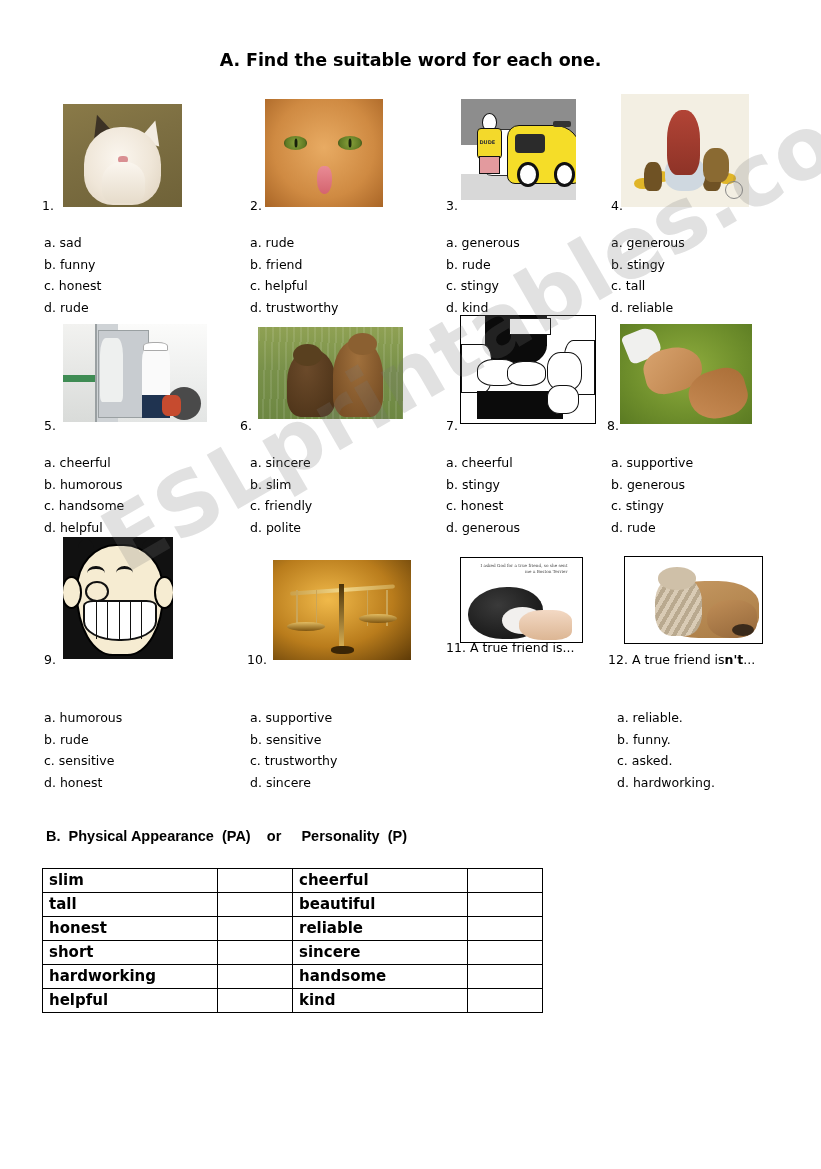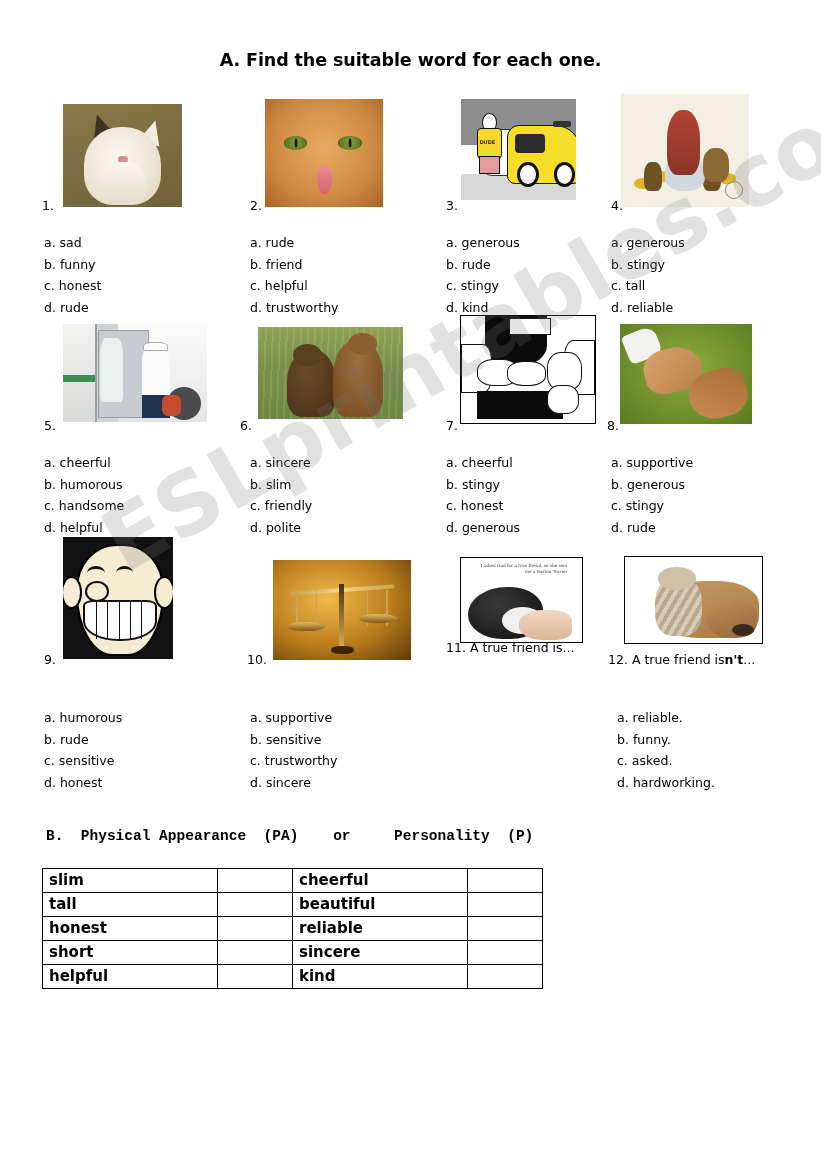--- a/index.html
+++ b/index.html
@@ -94,21 +94,21 @@
     font-family: "DejaVu Sans", sans-serif;
     z-index: 22;
   }
   .options div { white-space: nowrap; }
 
   
   .title-b {
     position: absolute;
     left: 46px;
     top: 828px;
-    font-family: Liberation Mono, monospace;
+    font-family: Liberation Sans, sans-serif;
     font-size: 14.5px;
     font-weight: 700;
     z-index: 20;
     white-space: pre;
   }
 
   .btable {
     position: absolute;
     left: 42px;
     top: 868px;
@@ -612,20 +612,26 @@
         <td class="word">reliable</td>
         <td class="blank"></td>
       </tr>
       <tr>
         <td class="word">short</td>
         <td class="blank"></td>
         <td class="word">sincere</td>
         <td class="blank"></td>
       </tr>
       <tr>
+        <td class="word">hardworking</td>
+        <td class="blank"></td>
+        <td class="word">handsome</td>
+        <td class="blank"></td>
+      </tr>
+      <tr>
         <td class="word">helpful</td>
         <td class="blank"></td>
         <td class="word">kind</td>
         <td class="blank"></td>
       </tr>
     </tbody>
   </table>
 
 </div>
 

